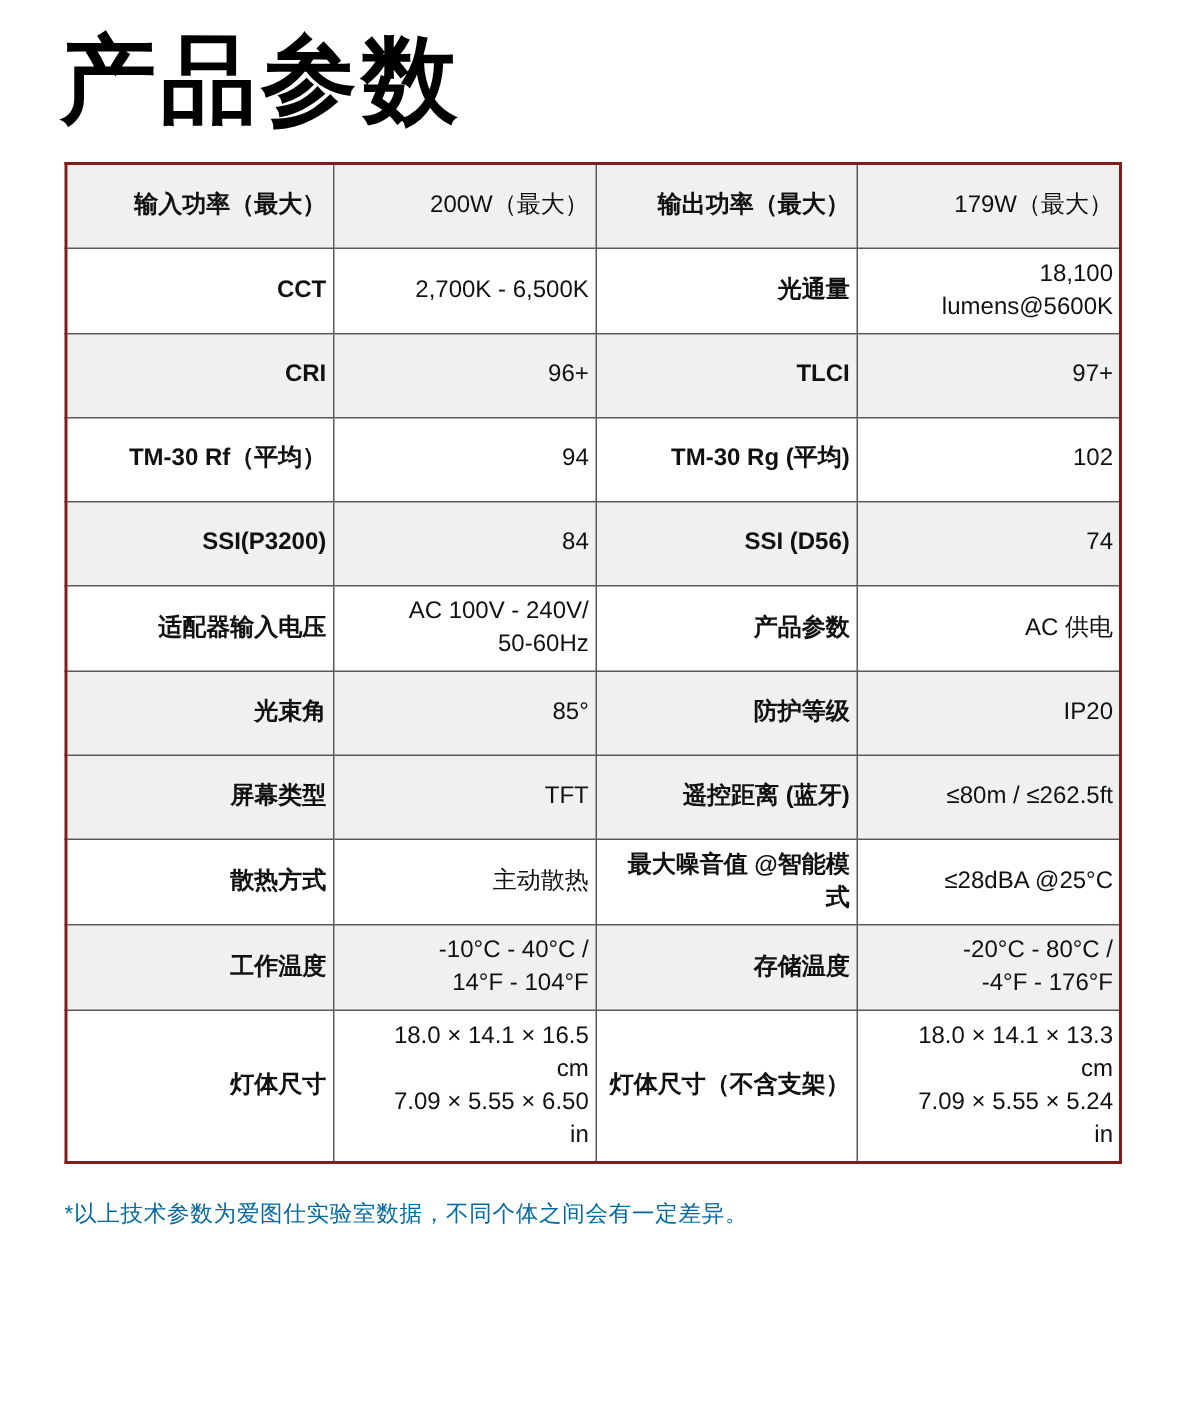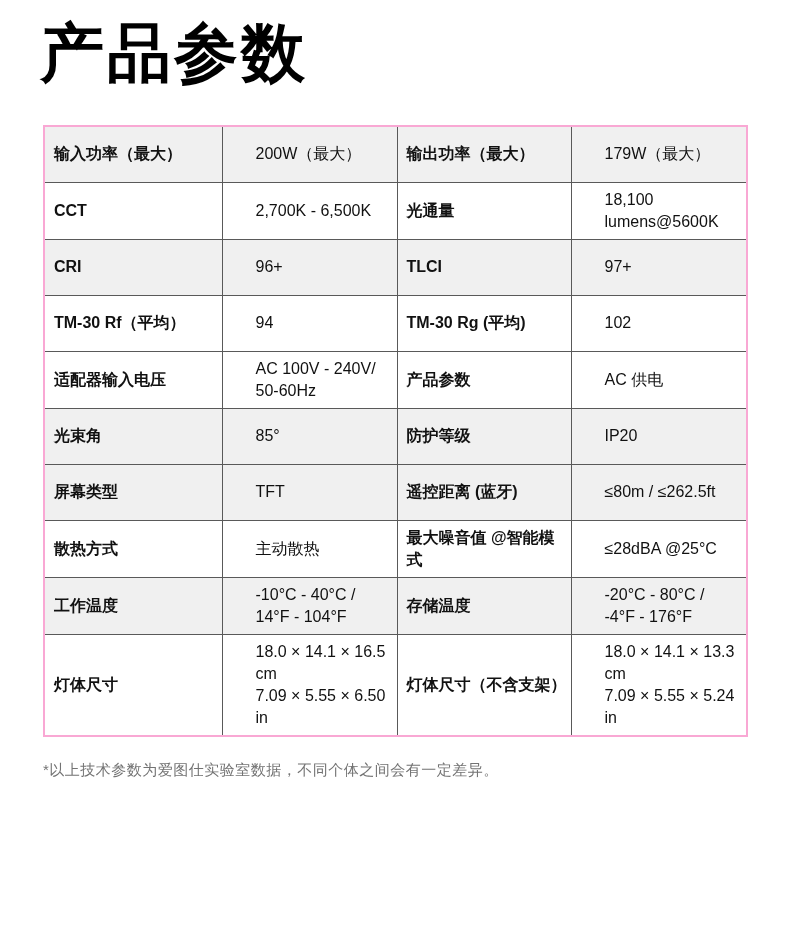--- a/index.html
+++ b/index.html
@@ -18,44 +18,45 @@
   .title {
     margin: 0;
     padding: 16px 0 0 40px;
     font-size: 64px;
     line-height: 1.18;
     font-weight: 900;
     color: #000000;
     letter-spacing: 3px;
   }
   .spec-table {
-    margin: 33px 0 0 43px;
+    margin: 16px 0 0 43px;
     width: 703px;
     border-collapse: collapse;
     table-layout: fixed;
-    border: 2px solid #f9a8d4;
+    border: 2px solid #7f1d1d;
+    text-align: right;
   }
   .spec-table td {
     border: 1px solid #595959;
     padding: 6px 4px 6px 9px;
     font-size: 16px;
     line-height: 1.38;
     color: #111111;
     vertical-align: middle;
     white-space: pre-line;
     height: 43px;
     overflow: hidden;
   }
   .spec-table td.label { font-weight: 600; }
   .spec-table td.value { font-weight: 400; padding-left: 33px; }
   .spec-table tr.shaded td { background: #f0f0f0; }
   .footnote {
     margin: 24px 0 0 43px;
     font-size: 15px;
-    color: #737373;
+    color: #0369a1;
     letter-spacing: 0.5px;
   }
 </style>
 </head>
 <body>
 
 <div class="page">
   <h1 class="title">产品参数</h1>
 
   <table class="spec-table">
@@ -82,20 +83,26 @@
           <td class="label">CRI</td>
           <td class="value">96+</td>
           <td class="label">TLCI</td>
           <td class="value">97+</td>
         </tr>
         <tr>
           <td class="label">TM-30 Rf（平均）</td>
           <td class="value">94</td>
           <td class="label">TM-30 Rg (平均)</td>
           <td class="value">102</td>
+        </tr>
+        <tr class="shaded">
+          <td class="label">SSI(P3200)</td>
+          <td class="value">84</td>
+          <td class="label">SSI (D56)</td>
+          <td class="value">74</td>
         </tr>
         <tr>
           <td class="label">适配器输入电压</td>
           <td class="value">AC 100V - 240V/
 50-60Hz</td>
           <td class="label">产品参数</td>
           <td class="value">AC 供电</td>
         </tr>
         <tr class="shaded">
           <td class="label">光束角</td>

